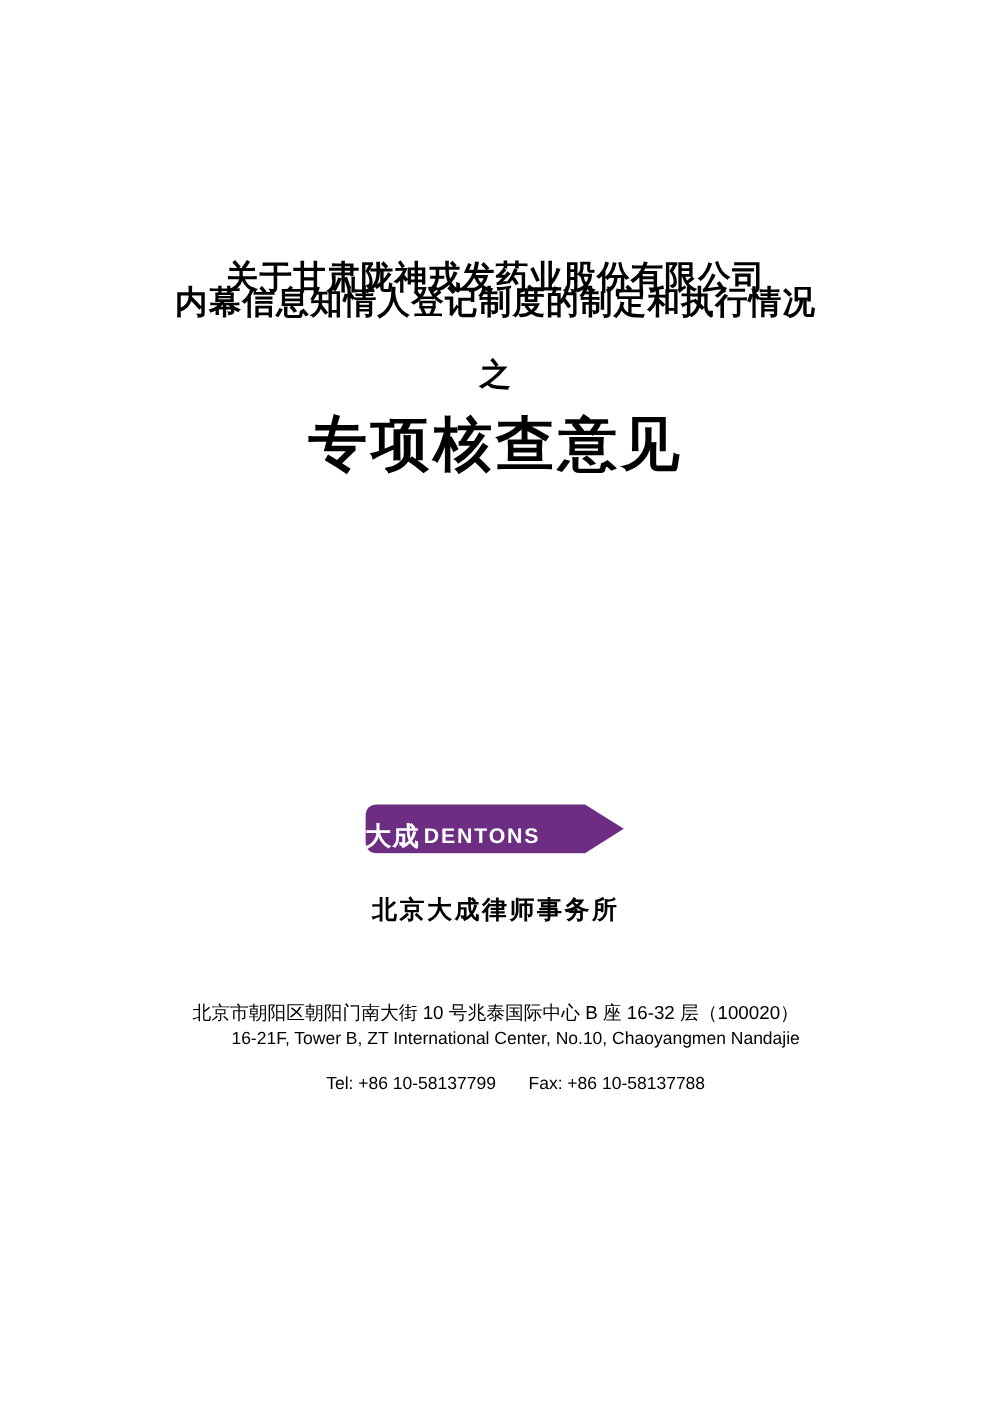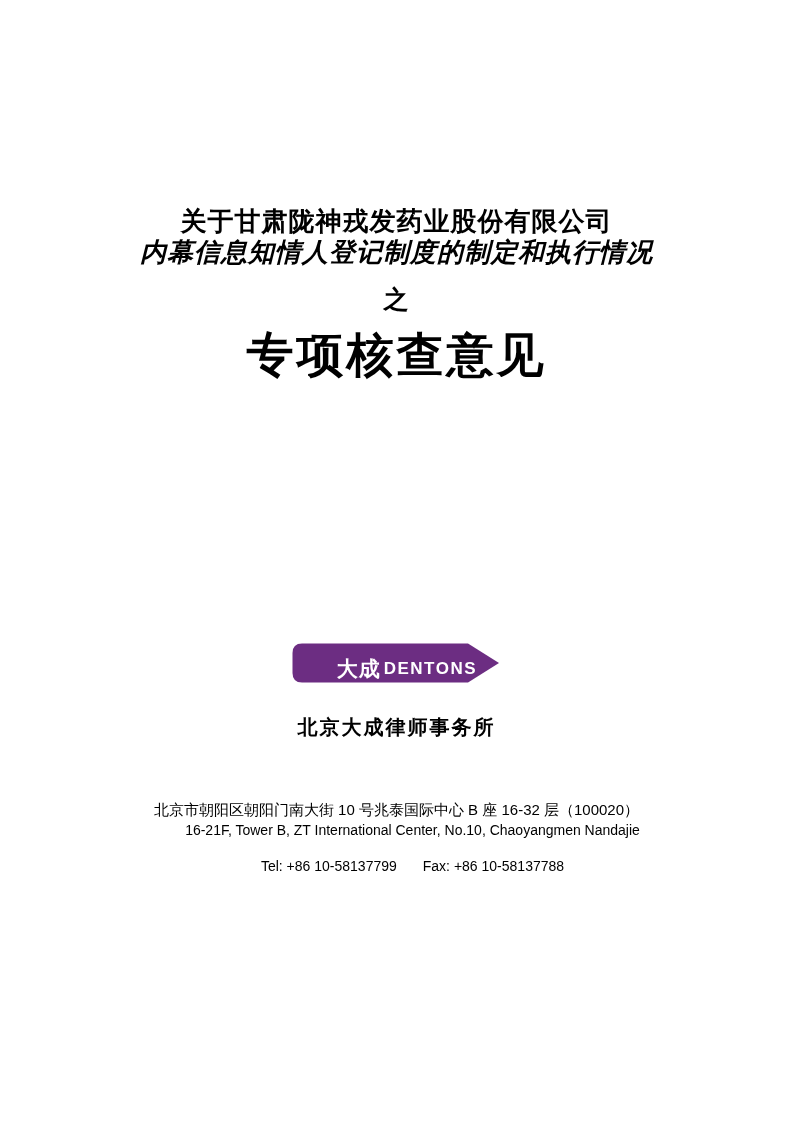--- a/index.html
+++ b/index.html
@@ -23,21 +23,21 @@
     text-align: center;
     white-space: nowrap;
   }
   .title-line {
     font-family: "DejaVu Serif", "Liberation Serif", serif;
     font-weight: bold;
     font-size: 26px;
     letter-spacing: 1px;
   }
   .title-line1 { top: 204px; }
-  .title-line2 { top: 235px; font-style: italic; }
+  .title-line2 { top: 224px; }
   .connector   { top: 283px; font-size: 25px; }
   .main-title {
     top: 324px;
     font-family: "DejaVu Serif", "Liberation Serif", serif;
     font-weight: bold;
     font-size: 47px;
     letter-spacing: 3px;
   }
   .ref-number {
     top: 418px;
@@ -59,21 +59,21 @@
     height: 40px;
   }
   .logo-banner-svg path { fill: var(--brand, #6C2D82); }
   .logo-text {
     position: absolute;
     top: 0; left: 0;
     width: 185px;
     height: 52px;
     display: flex;
     align-items: center;
-    justify-content: flex-end;
+    justify-content: flex-start;
     color: #ffffff;
     font-family: "Liberation Sans", sans-serif;
     white-space: nowrap;
   }
   .logo-cn {
     font-size: 21px;
     font-weight: bold;
     letter-spacing: 1px;
   }
   .logo-en {

